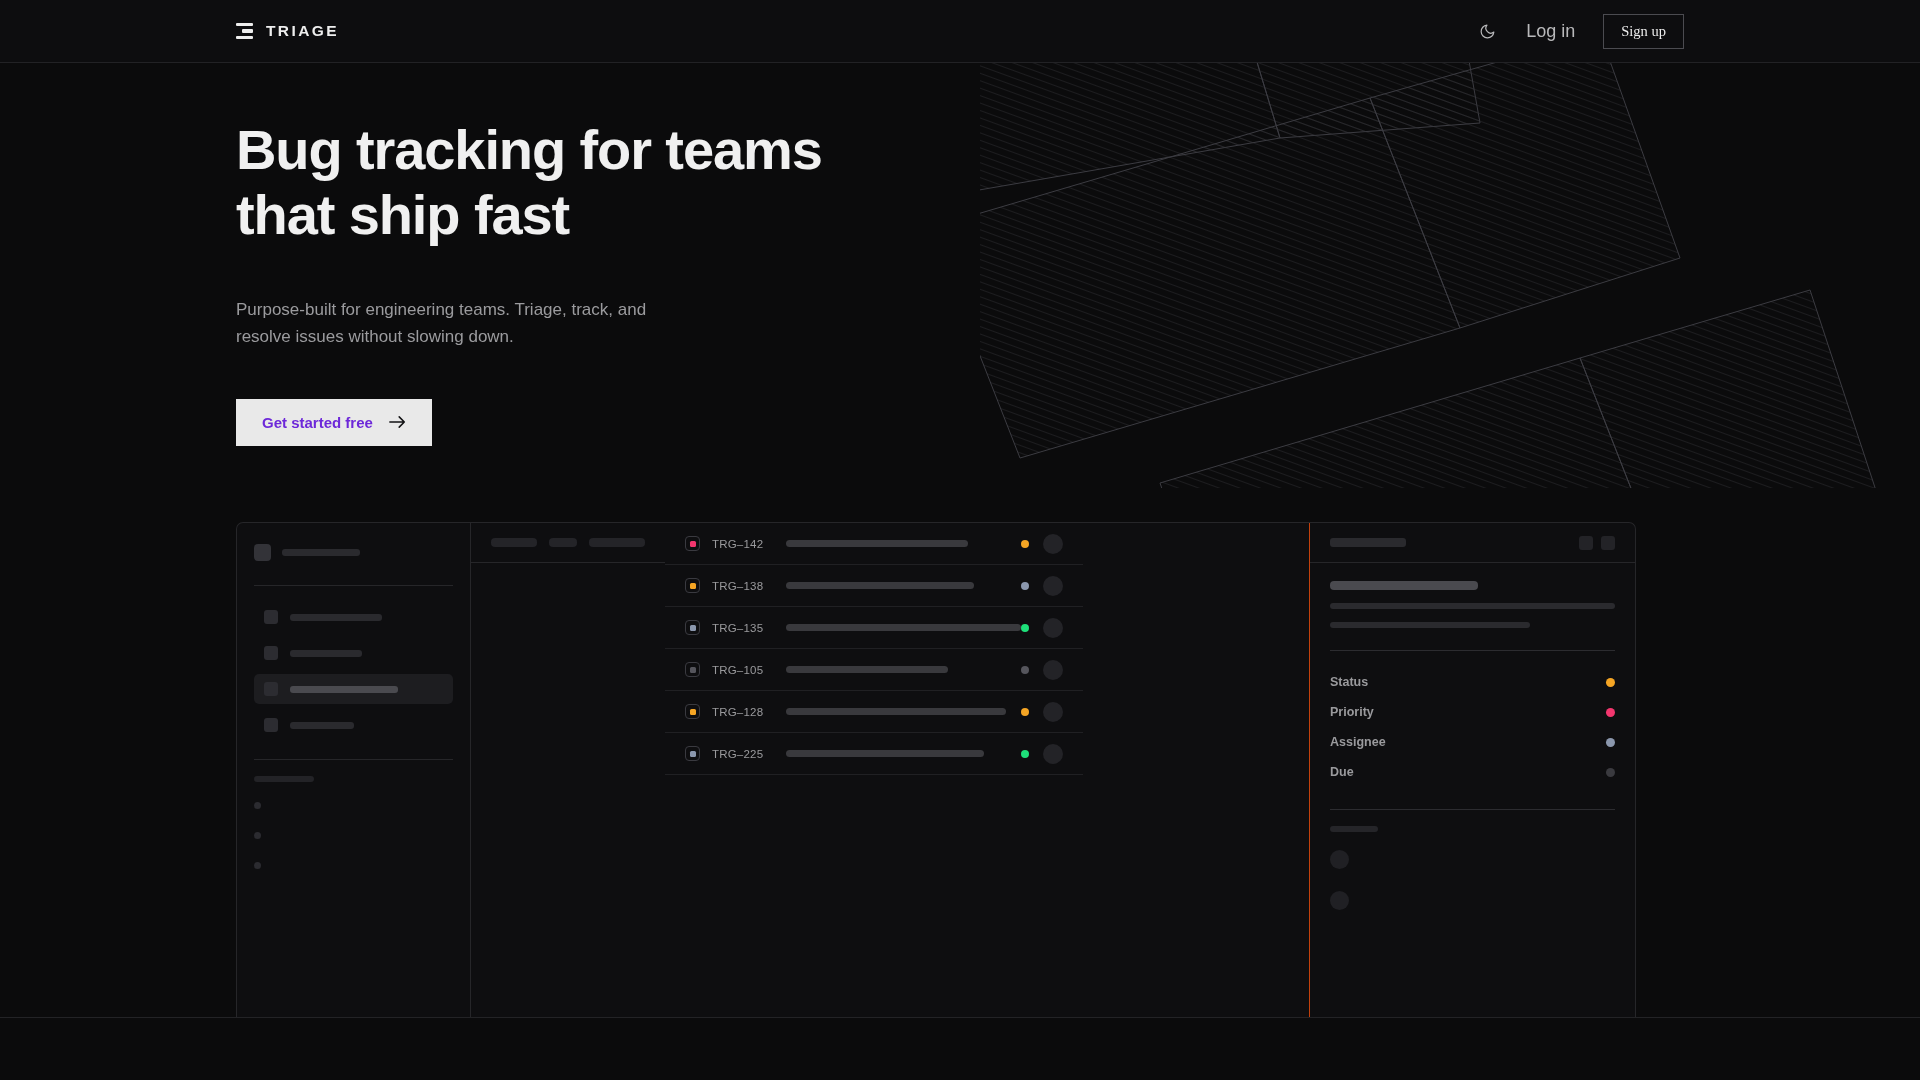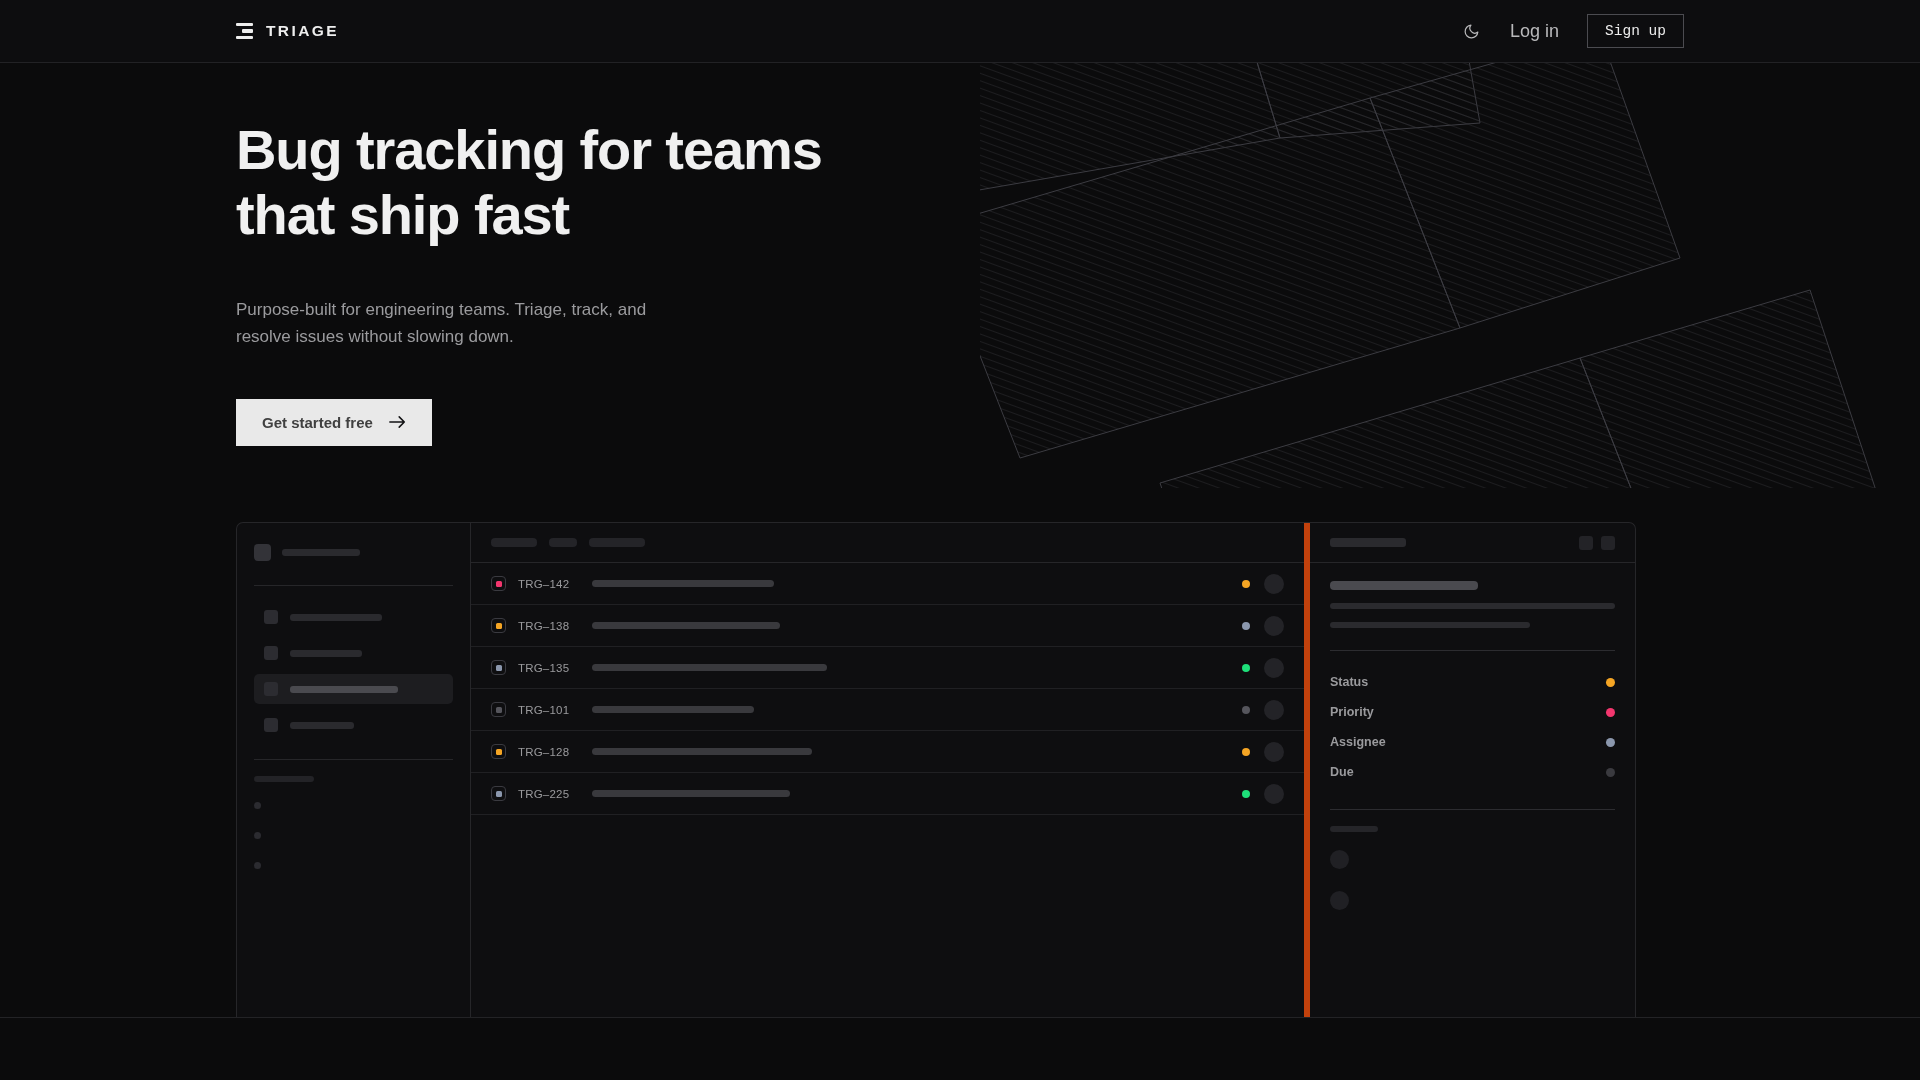--- a/index.html
+++ b/index.html
@@ -30,40 +30,40 @@
     color:#eeeeee; font-size:15.5px; font-weight:700;
     letter-spacing:2.4px;
   }
   .nav-right {
     position:absolute; right:236px; display:flex; align-items:center; gap:28px;
   }
   .moon-btn { width:22px; height:22px; display:flex; align-items:center; justify-content:center; cursor:pointer; }
   .login-link { color:#b9b9bb; font-size:18px; cursor:pointer;text-align:right; }
   .signup-btn {
     border:1px solid #4b4b50; background:transparent;
-    color:#ededed; font-size:14.5px; font-family:Liberation Mono, monospace;
+    color:#ededed; font-size:14.5px; font-family:Liberation Serif, serif;
     padding:8px 17px; cursor:pointer;
   }
 
   
   .deco { position:absolute; top:28px; left:980px; width:940px; height:460px; overflow:hidden; z-index:1; pointer-events:none; }
 
   
   .hero { position:absolute; left:236px; top:118px; z-index:10; }
   .hero h1 {
     color:#f0f0f0; font-size:56px; line-height:1.16; font-weight:700;
     letter-spacing:-1.1px; white-space:pre-line;
   }
   .hero p {
     margin-top:48px; color:#9b9b9e; font-size:17px; line-height:1.62;
     white-space:pre-line;
   }
   .cta {
     margin-top:48px; display:inline-flex; align-items:center; gap:16px;
-    background:#e9e9e9; color:#404040;
+    background:#e9e9e9; color:#6d28d9;
     font-size:15px; font-weight:700; font-family:inherit;
     padding:15px 26px; border:none; cursor:pointer;
   }
 
   
   .mock {
     position:absolute; left:236px; top:522px;
     width:1400px; height:495px;
     border:1px solid #262629; border-bottom:none;
     border-radius:7px 7px 0 0;
@@ -81,21 +81,21 @@
   .ws-sq { width:17px; height:17px; border-radius:4px; background:#333338; flex:none; }
   .sk { background:#2a2a2e; border-radius:3px; height:7px; display:block; }
   .m-div { height:1px; background:#262629; margin:19px 0 16px; }
   .nav-i { display:flex; align-items:center; gap:12px; padding:8px 10px; border-radius:5px; margin-bottom:6px; cursor:pointer; }
   .nav-i.on { background:#1d1d20; }
   .nav-dot { width:14px; height:14px; border-radius:3px; background:#2c2c31; flex:none; }
   .grp-label { height:6px; width:60px; background:#232327; border-radius:3px; margin:2px 0 20px; }
   .mini { width:7px; height:7px; border-radius:50%; background:#2b2b30; margin-bottom:23px; }
 
   
-  .m-list { flex:1; border-right:6px solid #c2410c; display:flex; flex-direction:column; }
+  .m-list { flex:1; border-right:1px solid #c2410c; display:flex; }
   .m-list-hd { height:40px; border-bottom:1px solid #262629; display:flex; align-items:center; gap:12px; padding:0 20px; }
   .hd-pill { height:9px; border-radius:4px; background:#242428; }
   .row {
     height:42px; border-bottom:1px solid #202023;
     display:flex; align-items:center; padding:0 20px 0 20px;
     position:relative; cursor:pointer;
   }
   .row.hatch {
     background-image:repeating-linear-gradient(135deg,#18181b 0 5px,#101013 5px 10px);
   }
@@ -251,21 +251,21 @@
             <span class="rid">TRG–135</span>
             <span class="rtitle" style="width: 235px;"></span>
             <span class="rspacer"></span>
             <span class="sdot" style="background: rgb(30, 224, 122);"></span>
             <span class="av"></span>
           </div>
           <div class="row">
             <span class="pri">
               <b style="background: rgb(85, 85, 92);"></b>
             </span>
-            <span class="rid">TRG–101</span>
+            <span class="rid">TRG–105</span>
             <span class="rtitle" style="width: 162px;"></span>
             <span class="rspacer"></span>
             <span class="sdot" style="background: rgb(85, 85, 92);"></span>
             <span class="av"></span>
           </div>
           <div class="row">
             <span class="pri">
               <b style="background: rgb(245, 165, 36);"></b>
             </span>
             <span class="rid">TRG–128</span>

